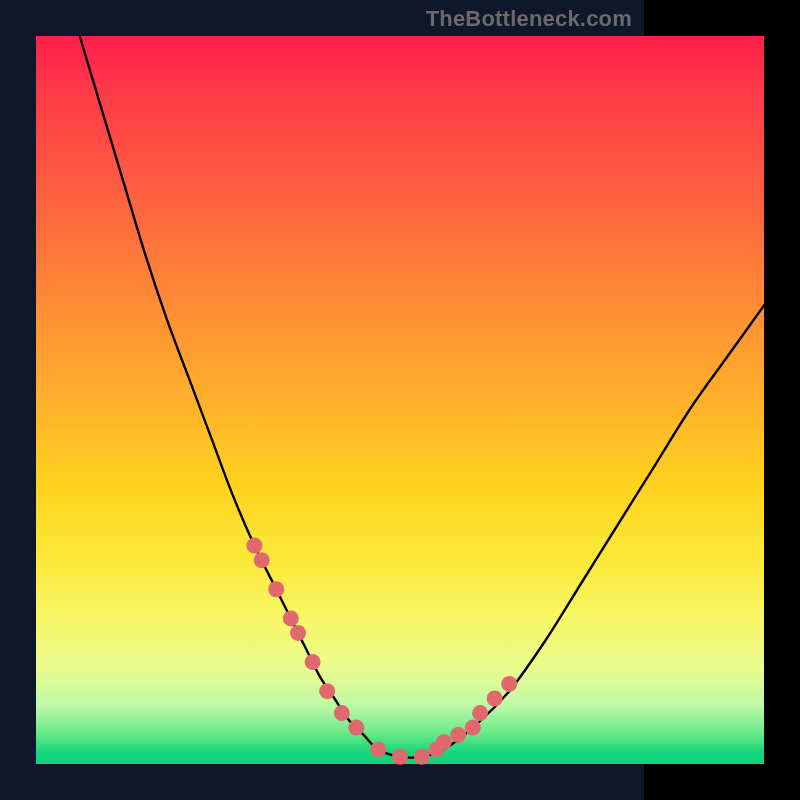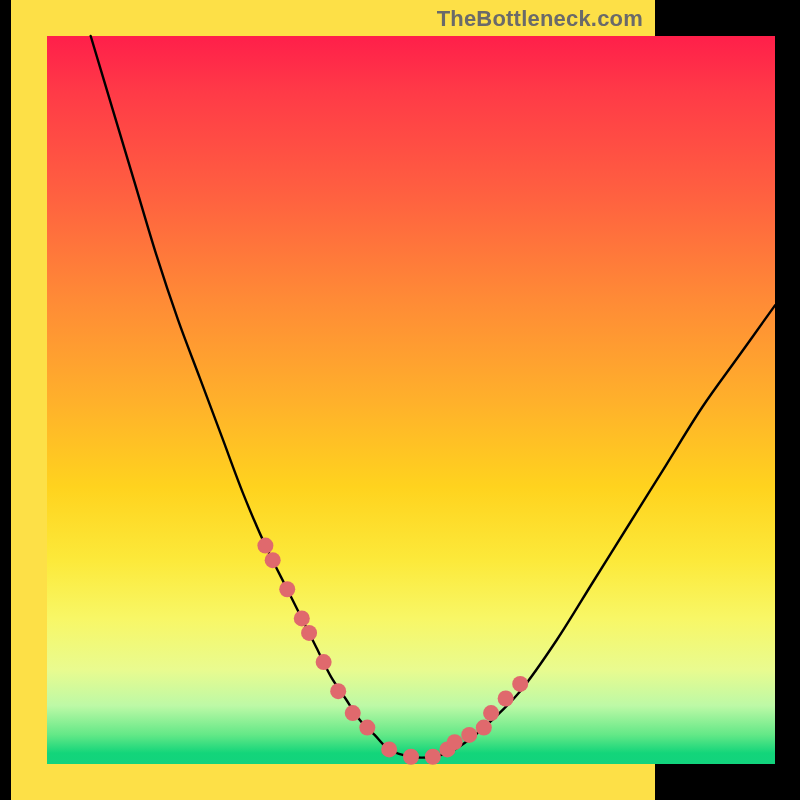--- a/index.html
+++ b/index.html
@@ -5,25 +5,25 @@
   html, body {
     margin: 0;
     padding: 0;
     width: 800px;
     height: 800px;
     background: #000;
     overflow: hidden;
   }
   .frame {
     position: absolute;
-    left: 11px;
+    left: 0;
     top: 0;
     width: 644px;
     height: 800px;
-    background: #fde047;
+    background: #0f172a;
   }
   .plot-area {
     position: absolute;
     left: 36px;
     top: 36px;
     width: 728px;
     height: 728px;
     
     background: linear-gradient(to bottom,
       #ff1f4a 0%,

